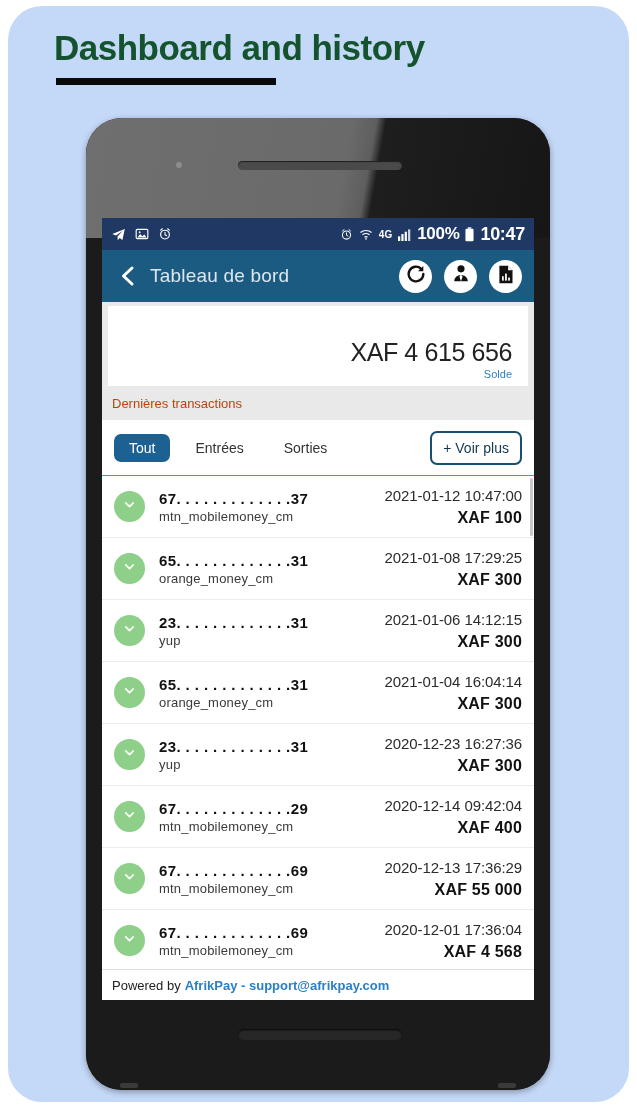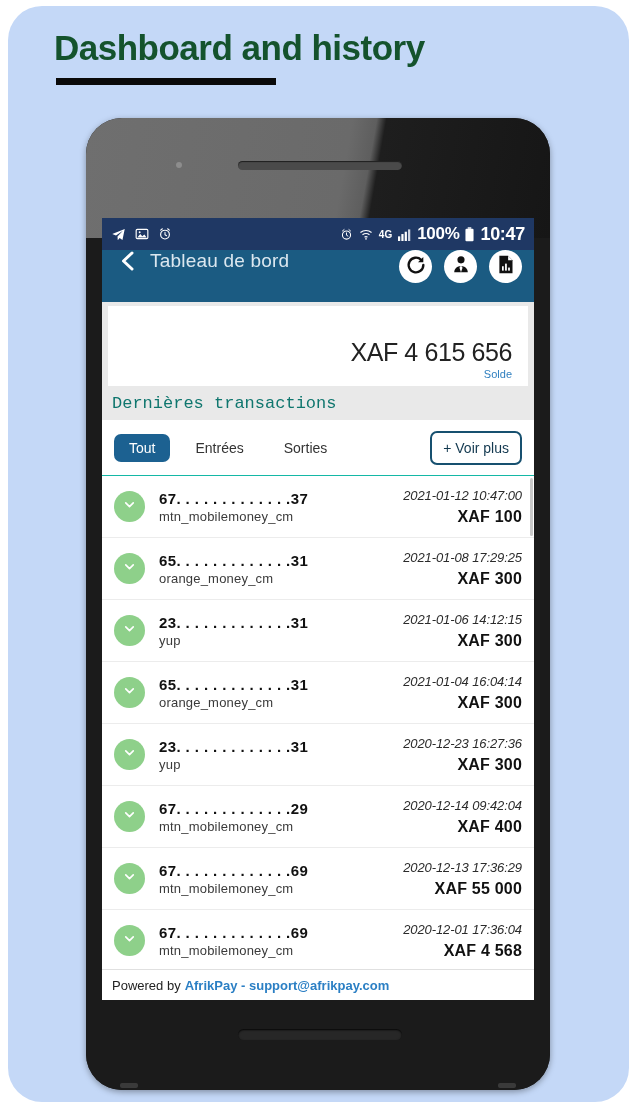--- a/index.html
+++ b/index.html
@@ -86,21 +86,21 @@
   .sb-left { display:flex; align-items:center; gap:9px; }
   .sb-right { margin-left:auto; display:flex; align-items:center; gap:6px; }
   .sb-icon { display:flex; align-items:center; }
   .sb-text { font-size:17px; font-weight:bold; letter-spacing:-0.3px; }
   .sb-4g { font-size:10px; font-weight:bold; }
   .sb-time { font-size:18px; font-weight:bold; letter-spacing:-0.3px; }
 
   
   .appbar {
     height:52px; background:#1b5b82;
-    display:flex; align-items:flex-start;
+    display:flex; align-items:center;
     padding:0 12px; flex:0 0 auto;
   }
   .back-chevron { width:26px; display:flex; align-items:center; justify-content:center; cursor:pointer; }
   .appbar-title {
     color:#dbe7ef; font-size:19px; margin-left:10px; letter-spacing:0.2px;
   }
   .appbar-actions { margin-left:auto; display:flex; align-items:center; gap:12px; }
   .circ-btn {
     width:33px; height:33px; border-radius:50%;
     background:#ffffff; display:flex; align-items:center; justify-content:center;
@@ -123,21 +123,21 @@
   }
   .balance-lbl {
     position:absolute; right:16px; top:62px;
     font-size:11px; color:#2f7fbf;
   }
 
   
   .sec-header {
     background:#e9e9e9; height:34px;
     display:flex; align-items:center; padding:0 10px;
-    font-size:17px; color:#0f766e; flex:0 0 auto;font-family:Liberation Mono, monospace;
+    font-size:13px; color:#c2410c; flex:0 0 auto;
   }
 
   
   .filters {
     background:#ffffff; height:56px;
     display:flex; align-items:center; padding:0 12px;
     border-bottom:1px solid #14b8a6; flex:0 0 auto;
   }
   .chip {
     padding:6px 15px; border-radius:7px; font-size:14px;
@@ -161,21 +161,21 @@
   }
   .tx-badge {
     width:31px; height:31px; border-radius:50%;
     background:#8ed08a; display:flex; align-items:center; justify-content:center;
     flex:0 0 auto;
   }
   .tx-texts { margin-left:14px; min-width:0; }
   .tx-num { font-size:15px; font-weight:bold; color:#111; letter-spacing:0.4px; white-space:nowrap; }
   .tx-prov { font-size:13px; color:#3a3a3a; margin-top:2px; letter-spacing:0.2px; }
   .tx-right { margin-left:auto; text-align:right; }
-  .tx-date { font-size:13px; color:#2b2b2b; letter-spacing:-0.1px;font-style:italic; }
+  .tx-date { font-size:15px; color:#2b2b2b; letter-spacing:-0.1px; }
   .tx-amt { font-size:16px; font-weight:bold; color:#111; margin-top:5px; letter-spacing:0.2px; }
   .scroll-ind {
     position:absolute; right:1px; top:2px; width:3px; height:58px;
     background:#c9c9c9; border-radius:2px;
   }
 
   
   .screen-footer {
     position:absolute; left:0; bottom:0; width:432px; height:28px;
     background:#ffffff; border-top:1px solid #e0e0e0;

